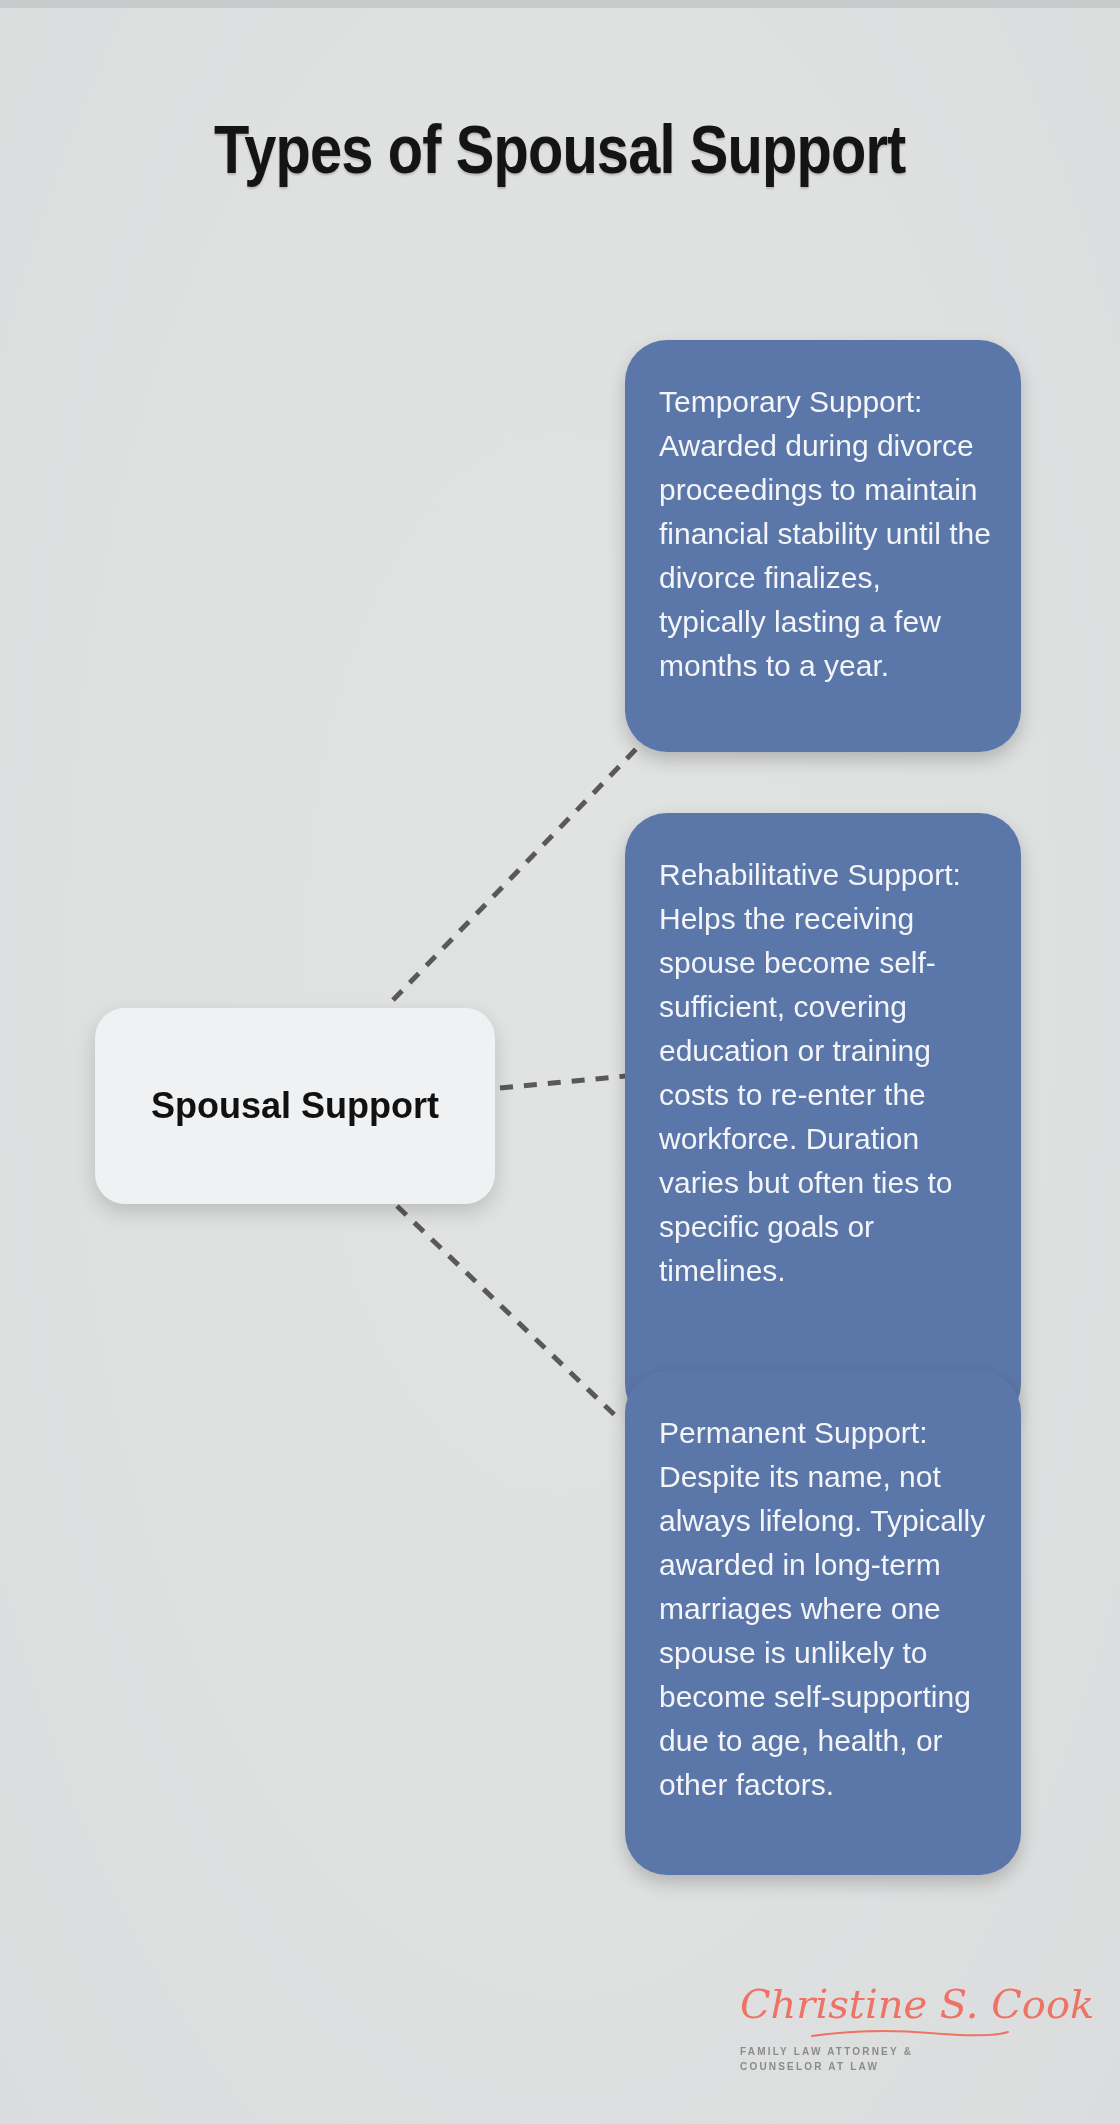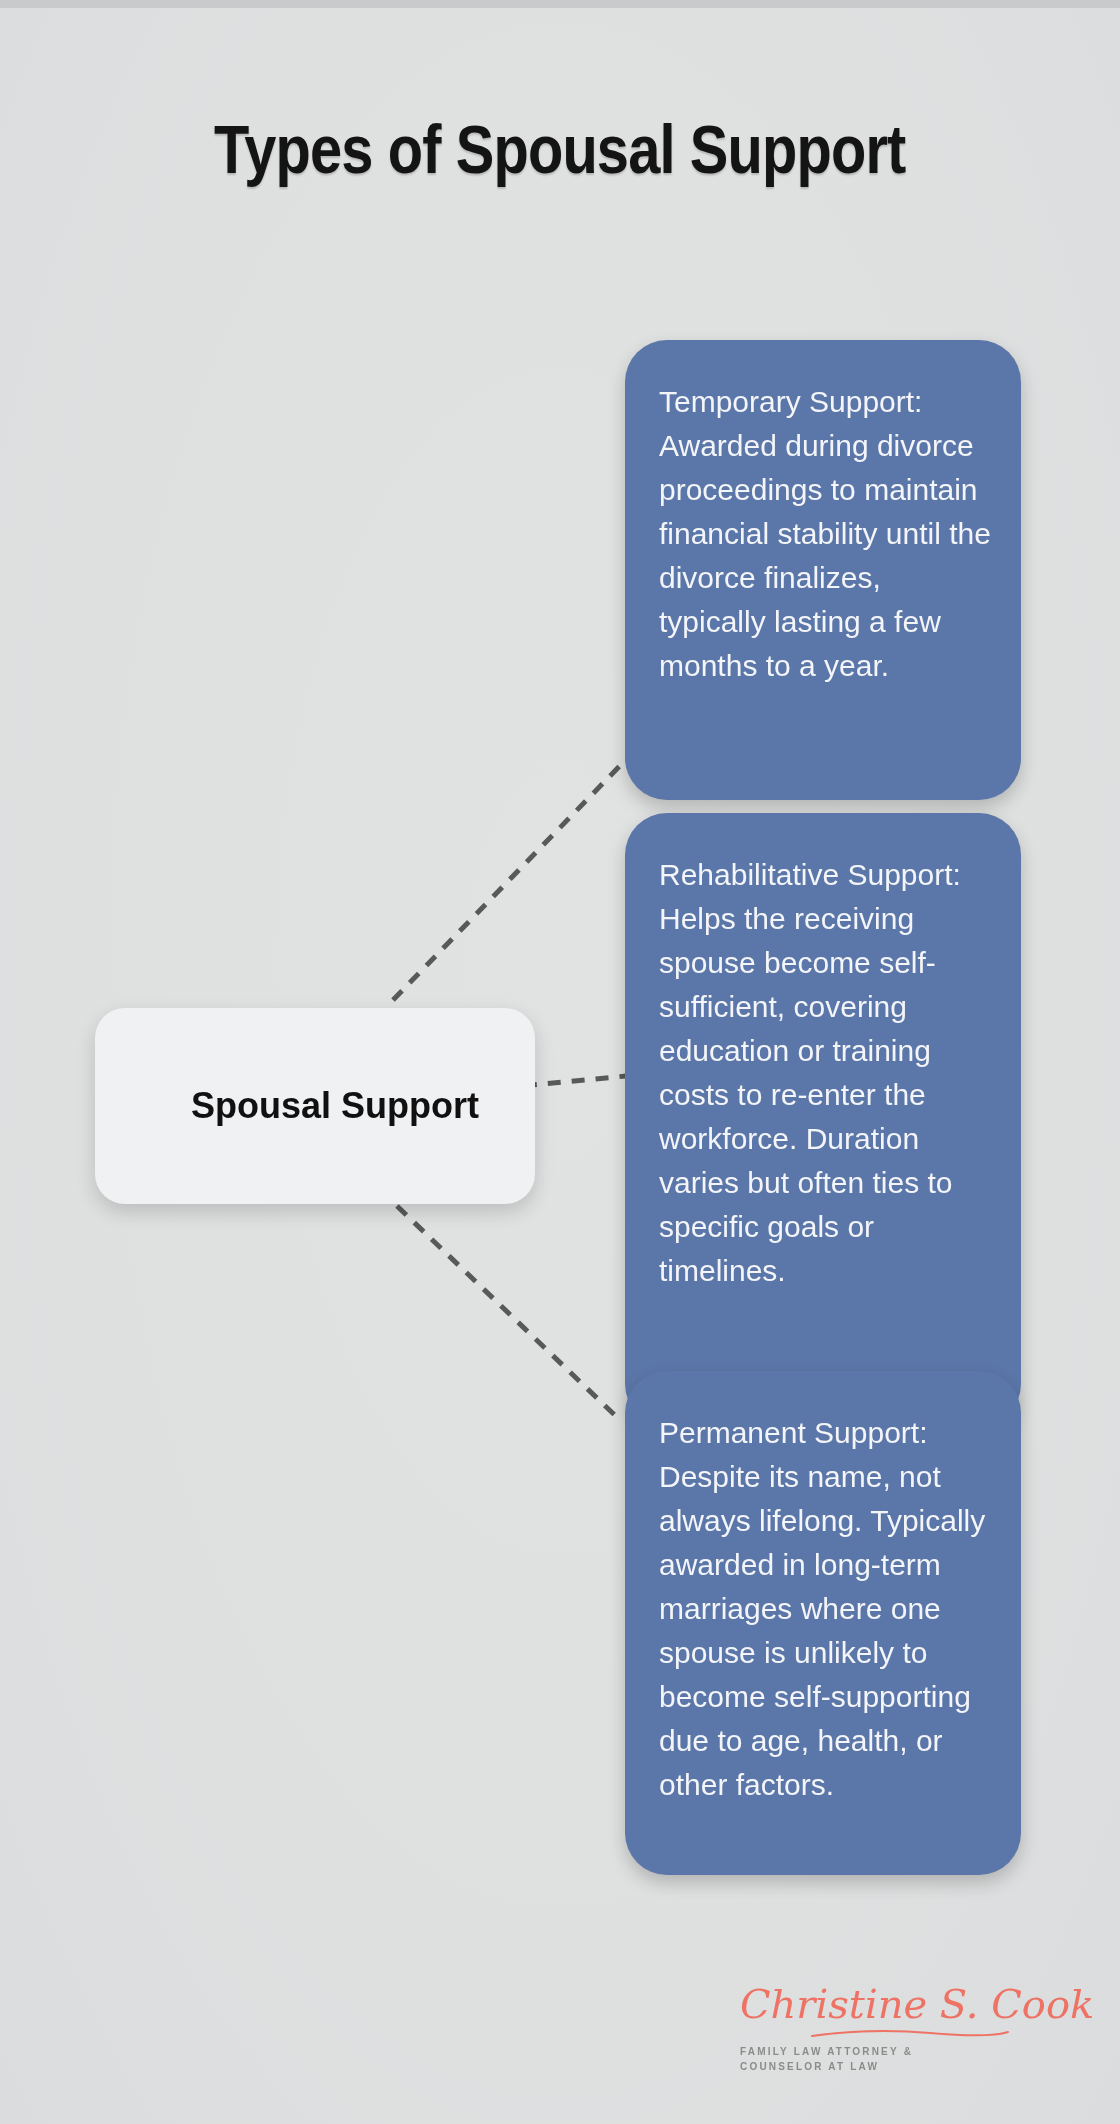--- a/index.html
+++ b/index.html
@@ -52,21 +52,20 @@
     left: 95px;
     top: 1000px;
     width: 400px;
     height: 196px;
     background: #f0f1f3;
     border-radius: 30px;
     box-shadow: 0 8px 20px rgba(0,0,0,0.16);
     display: flex;
     align-items: center;
     justify-content: center;
-    padding-left: 40px;
   }
   .root-node span {
     font-size: 36px;
     font-weight: 700;
     color: #111111;
   }
   .branch {
     position: absolute;
     left: 625px;
     width: 396px;
@@ -76,21 +75,21 @@
     box-sizing: border-box;
     padding: 40px 28px 18px 34px;
     overflow: hidden;
   }
   .branch p {
     margin: 0;
     font-size: 30px;
     line-height: 44px;
     color: #f3f5f8;
   }
-  .branch-temporary      { top: 332px;  height: 460px; }
+  .branch-temporary      { top: 332px;  height: 412px; }
   .branch-rehabilitative { top: 805px;  height: 613px; }
   .branch-permanent      { top: 1363px; height: 504px; }
   .logo {
     position: absolute;
     left: 740px;
     top: 1972px;
     width: 340px;
     text-align: left;
   }
   .logo .script {

